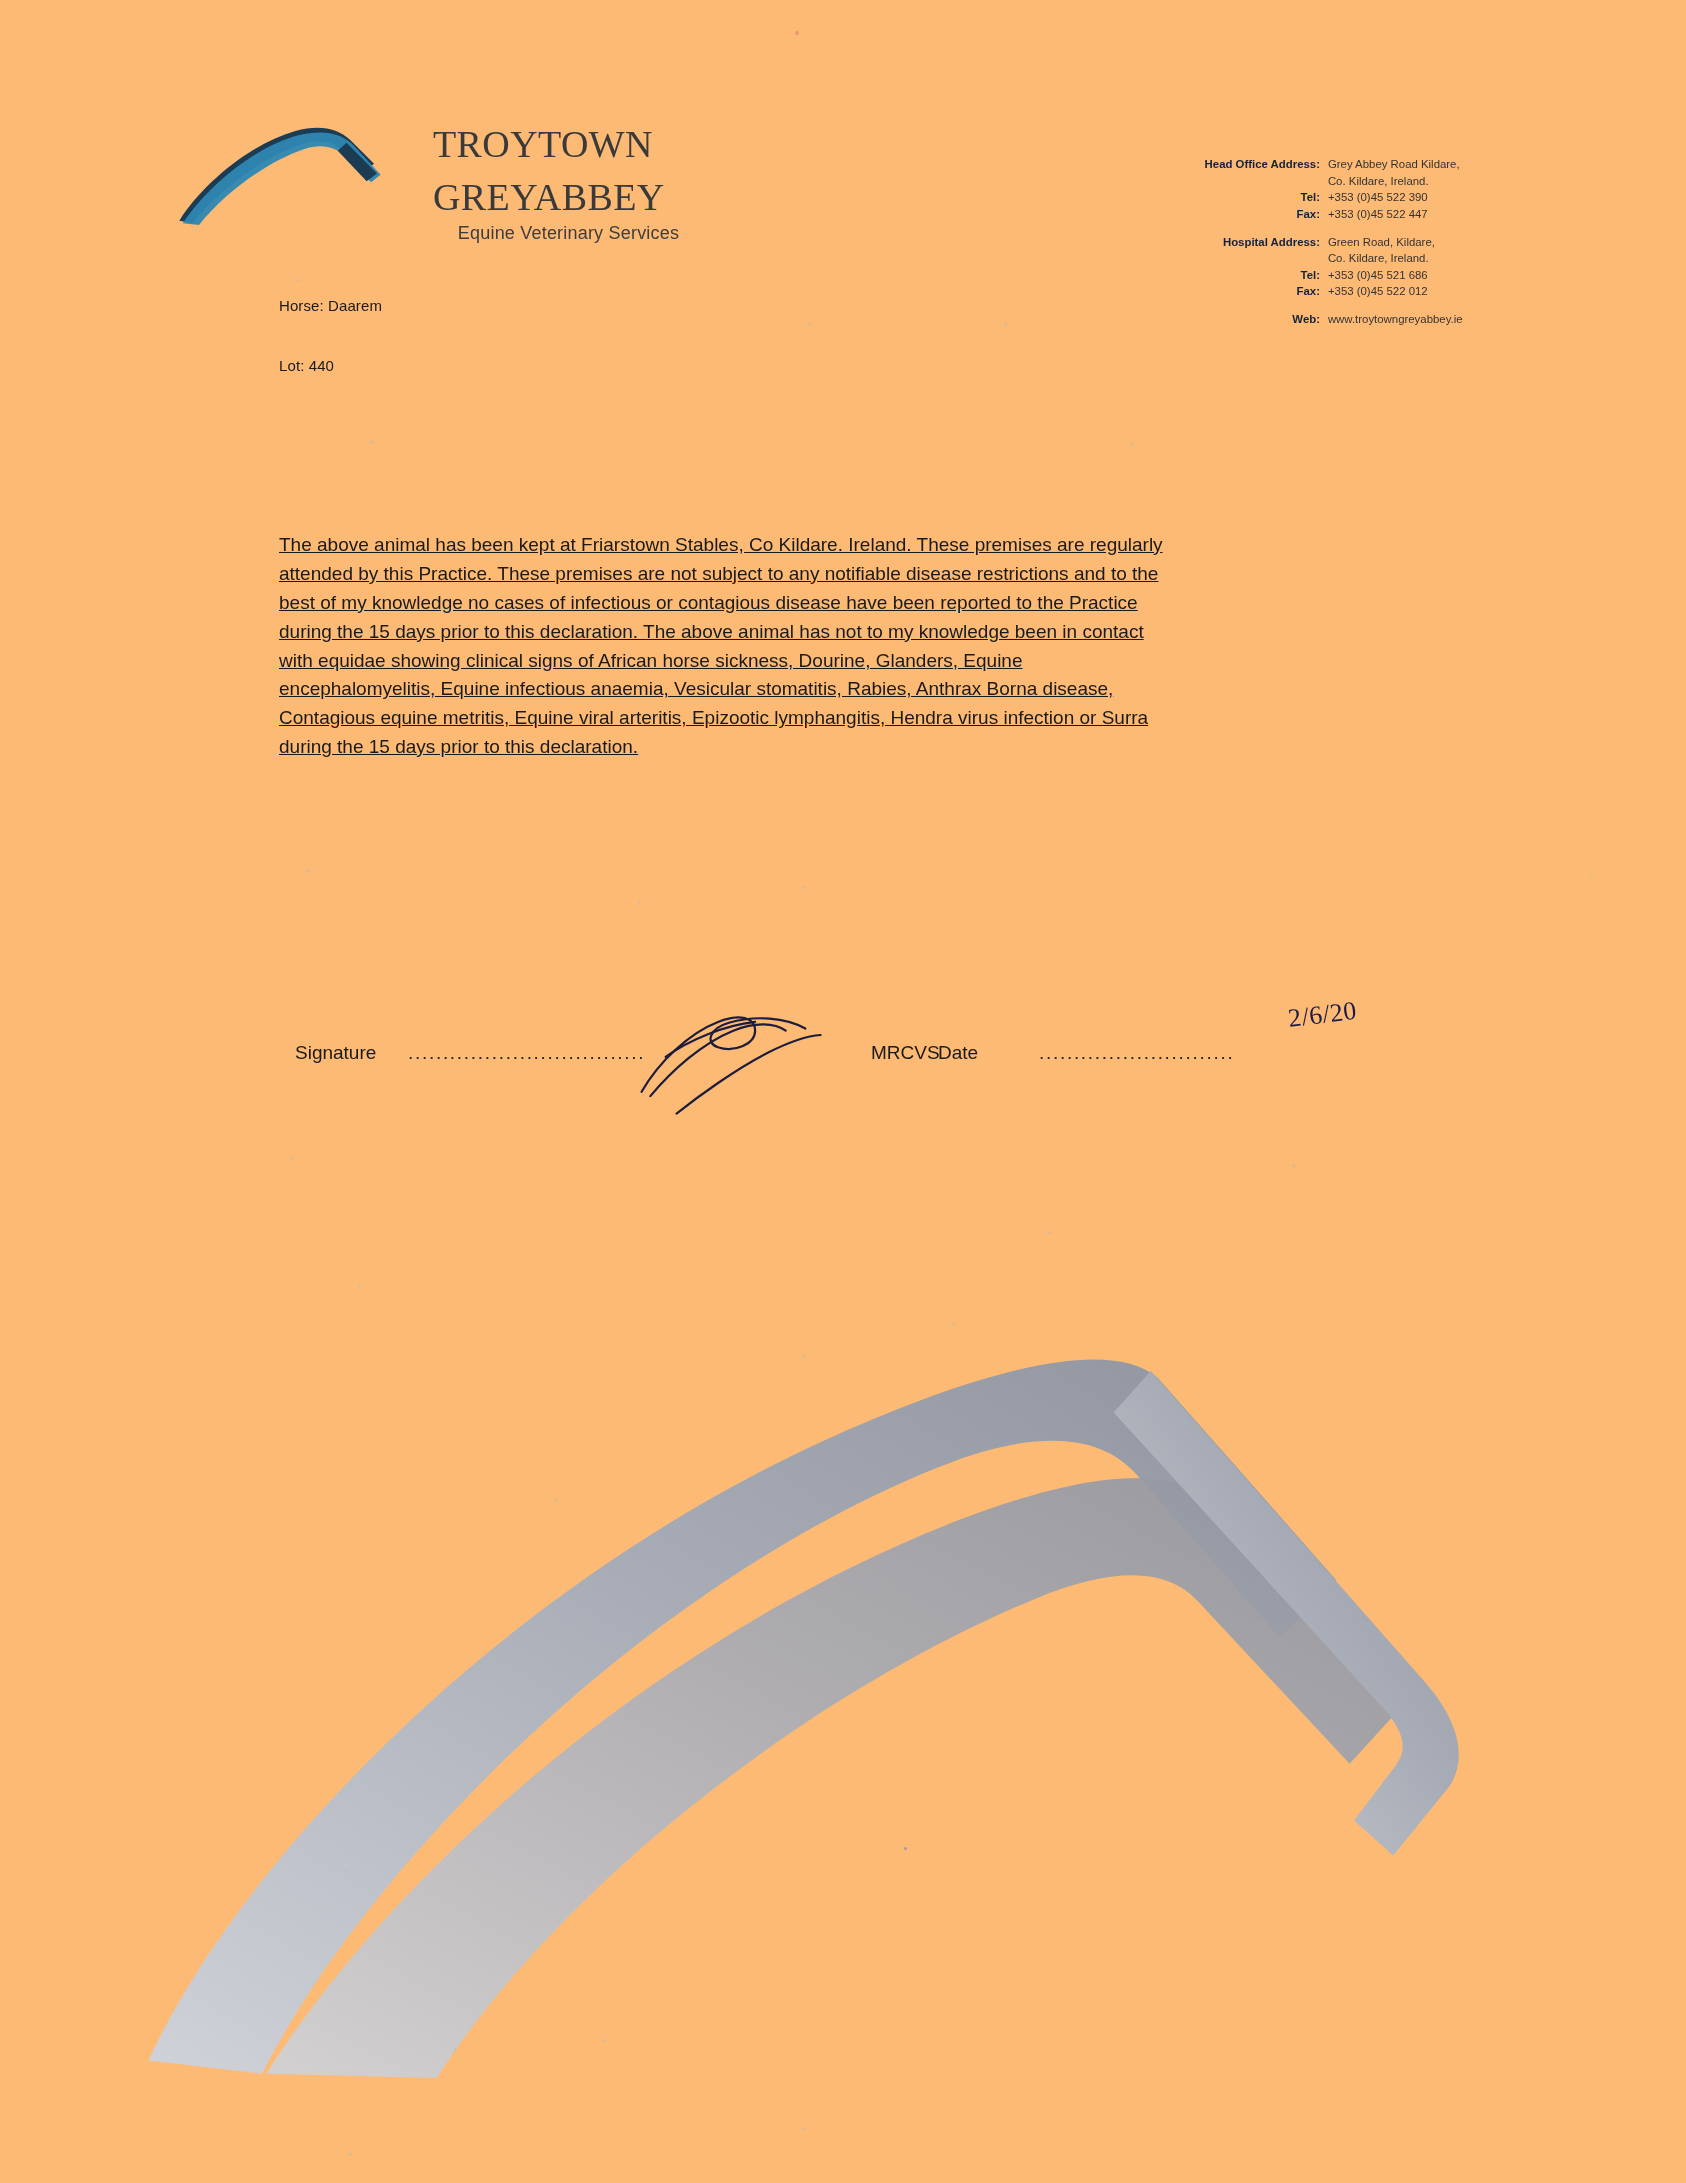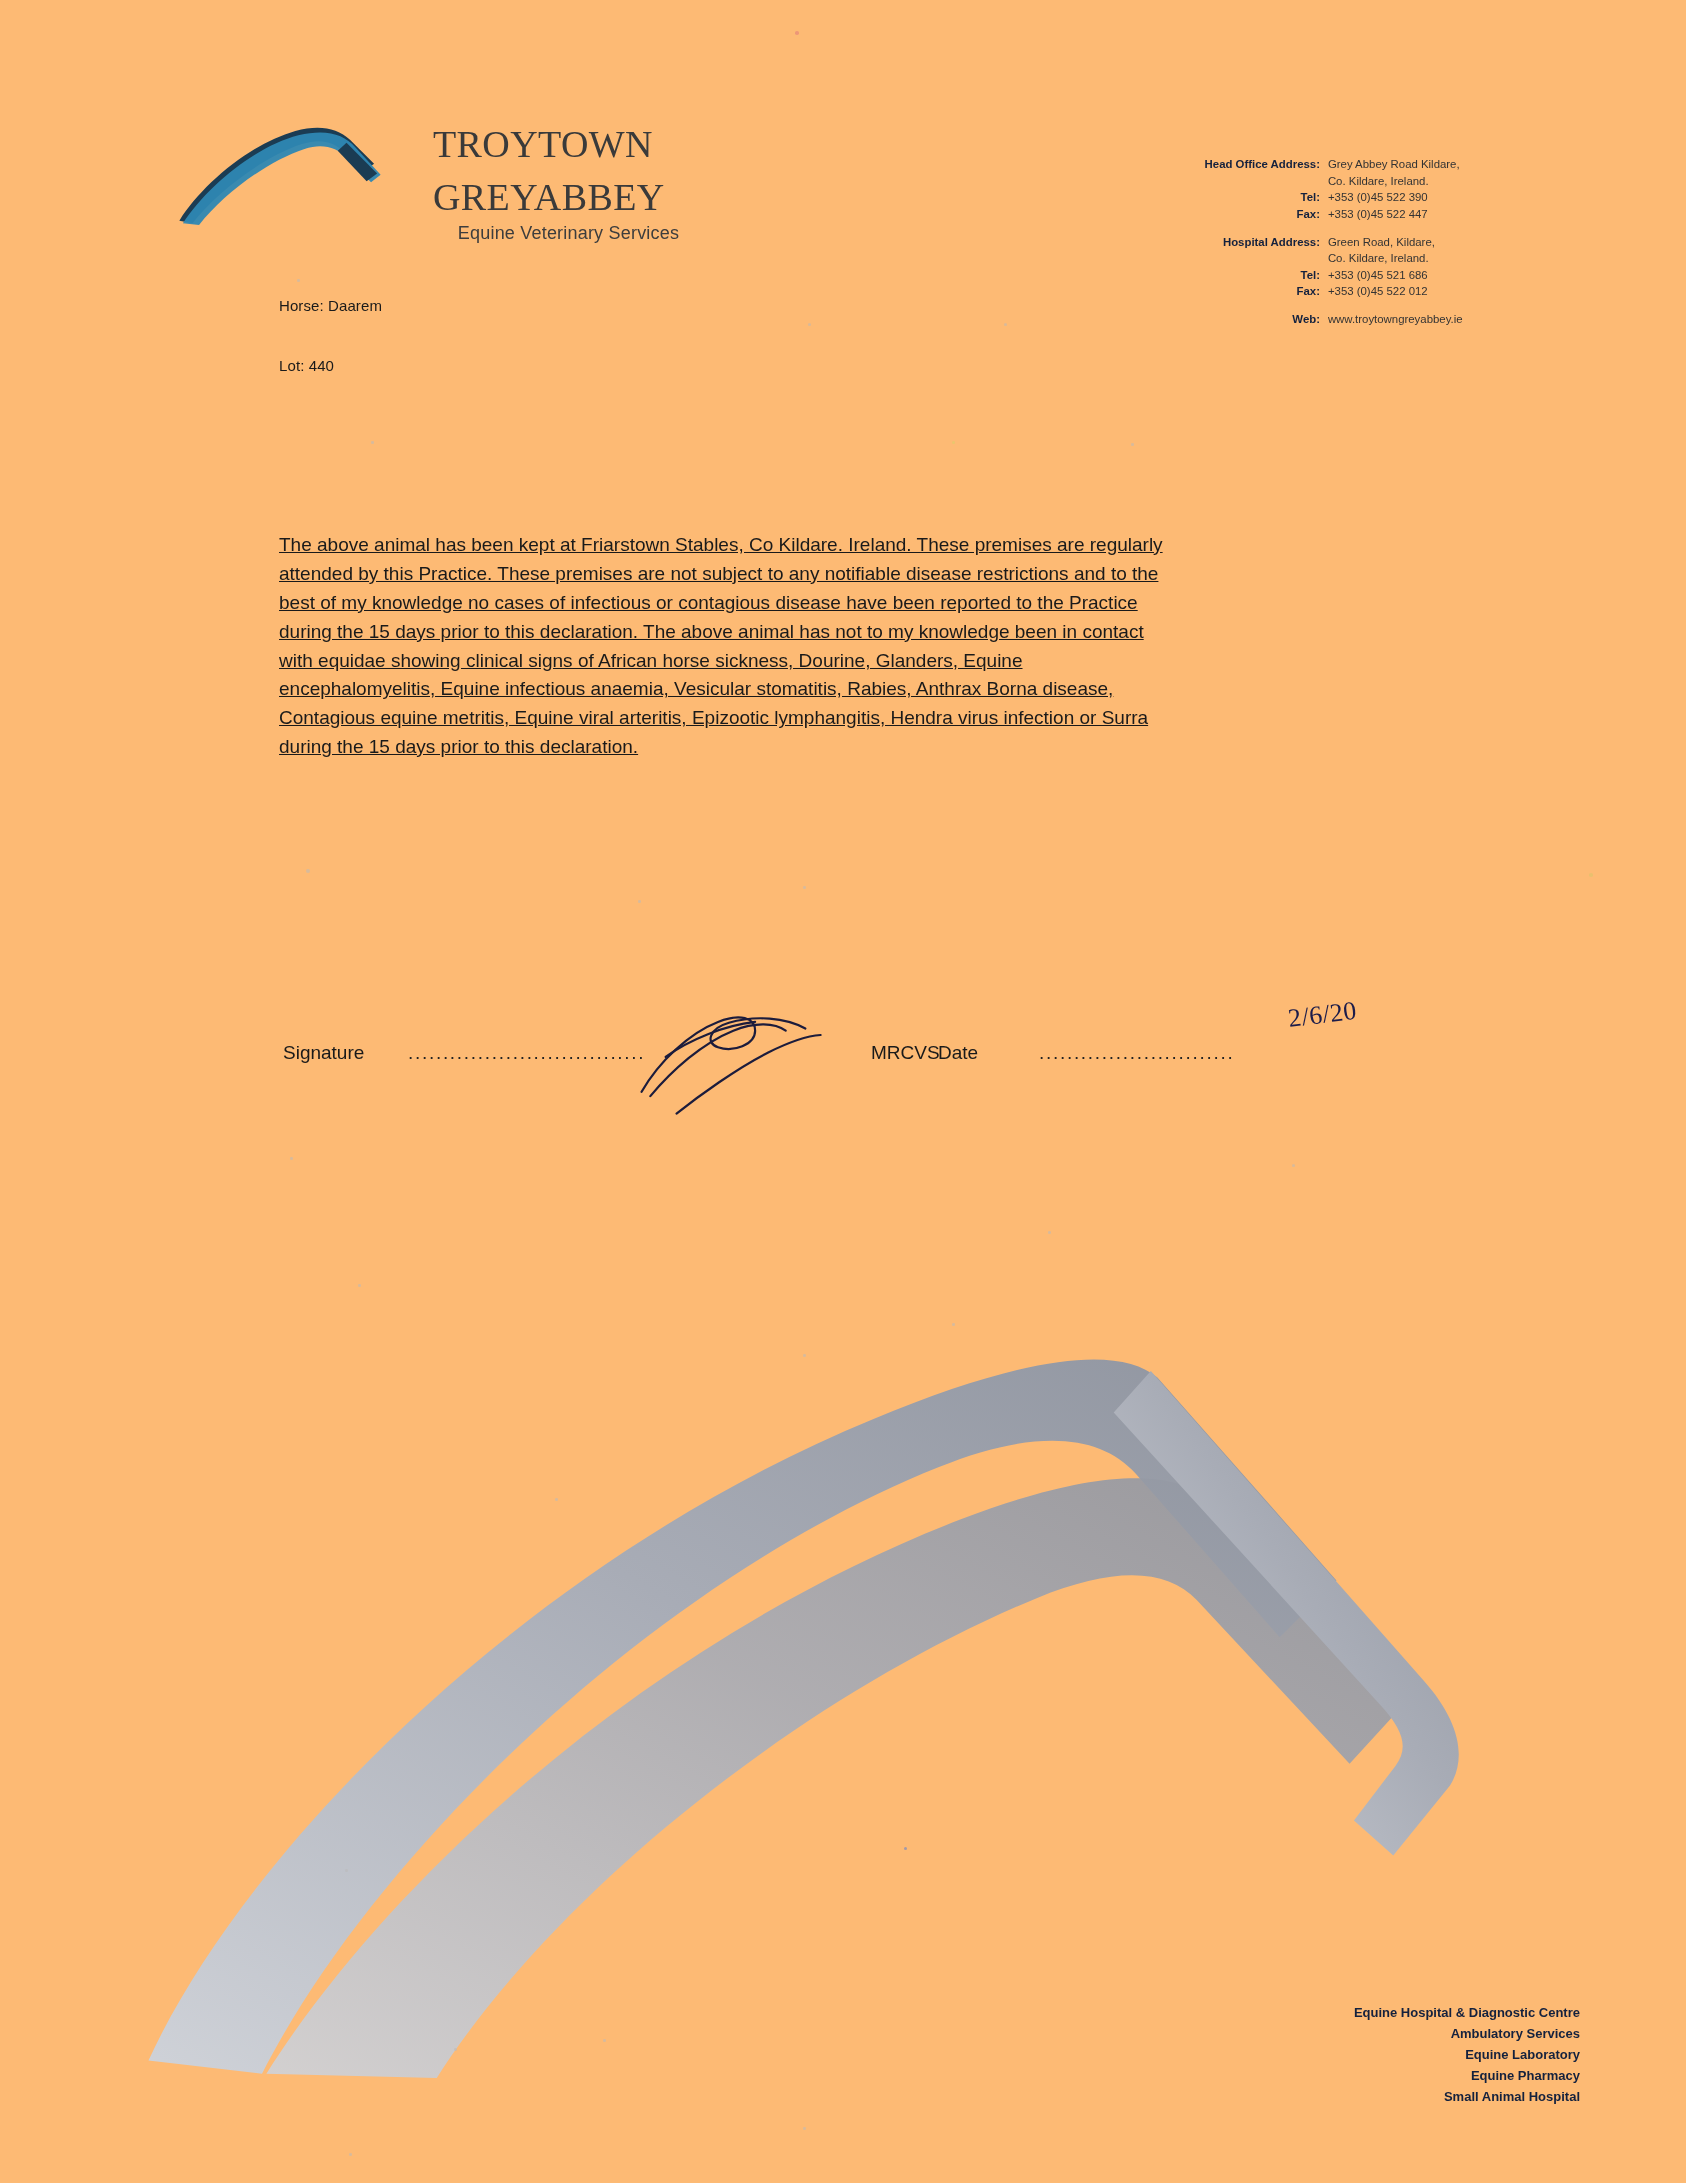--- a/index.html
+++ b/index.html
@@ -125,21 +125,21 @@
     left: 279px;
     width: 917px;
     height: 114px;
   }
   .sig-label, .date-label {
     position: absolute;
     font-size: 19px;
     color: #1a1a1a;
     white-space: nowrap;
   }
-  .sig-label { left: 4px; top: 20px; }
+  .sig-label { left: 16px; top: 20px; }
   .sig-dots {
     position: absolute;
     left: 129px;
     top: 20px;
     font-size: 19px;
     letter-spacing: 1.7px;
     color: #222;
   }
   .sig-mrcvs {
     position: absolute;
@@ -302,27 +302,20 @@
           <stop offset="55%" stop-color="#a8acb6"></stop>
           <stop offset="100%" stop-color="#8f949f"></stop>
         </linearGradient>
       </defs>
       <path d="M40,1660 C260,1180 900,520 1700,190 C2050,45 2260,20 2350,95 L2760,560 L2630,690 L2300,315 C2215,220 2060,215 1850,300 C1200,560 560,1180 300,1690 Z" fill="url(#wmg)"></path>
       <path d="M310,1690 C600,1230 1200,690 1900,420 C2200,305 2390,300 2470,380 L2900,860 L2790,980 L2440,605 C2370,530 2245,530 2075,600 C1520,830 960,1290 700,1700 Z" fill="url(#wmg)" opacity="0.92"></path>
       <path d="M2335,80 L2960,790 C3040,880 3060,965 3020,1030 L2890,1190 L2800,1110 L2895,985 C2925,945 2915,905 2860,845 L2250,175 Z" fill="url(#wmg)"></path>
     </svg>
   </div>
 
-  <div class="footer-services">
-    <div>Equine Hospital &amp; Diagnostic Centre</div>
-    <div>Ambulatory Services</div>
-    <div>Equine Laboratory</div>
-    <div>Equine Pharmacy</div>
-    <div>Small Animal Hospital</div>
-  </div>
 
   <div class="speck" style="left:795px;top:31px;width:3.5px;height:3.5px;background:#e07a7a;"></div>
   <div class="speck" style="left:297px;top:279px;width:2.6px;height:2.6px;"></div>
   <div class="speck" style="left:808px;top:323px;width:3.1px;height:3.1px;"></div>
   <div class="speck" style="left:1004px;top:323px;width:3.1px;height:3.1px;"></div>
   <div class="speck" style="left:371px;top:441px;width:2.6px;height:2.6px;"></div>
   <div class="speck" style="left:952px;top:441px;width:3.1px;height:3.1px;background:#d9d26a;"></div>
   <div class="speck" style="left:1131px;top:443px;width:2.6px;height:2.6px;"></div>
   <div class="speck" style="left:638px;top:900px;width:2.6px;height:2.6px;"></div>
   <div class="speck" style="left:1589px;top:873px;width:3.5px;height:3.5px;background:#d9c46a;"></div>

